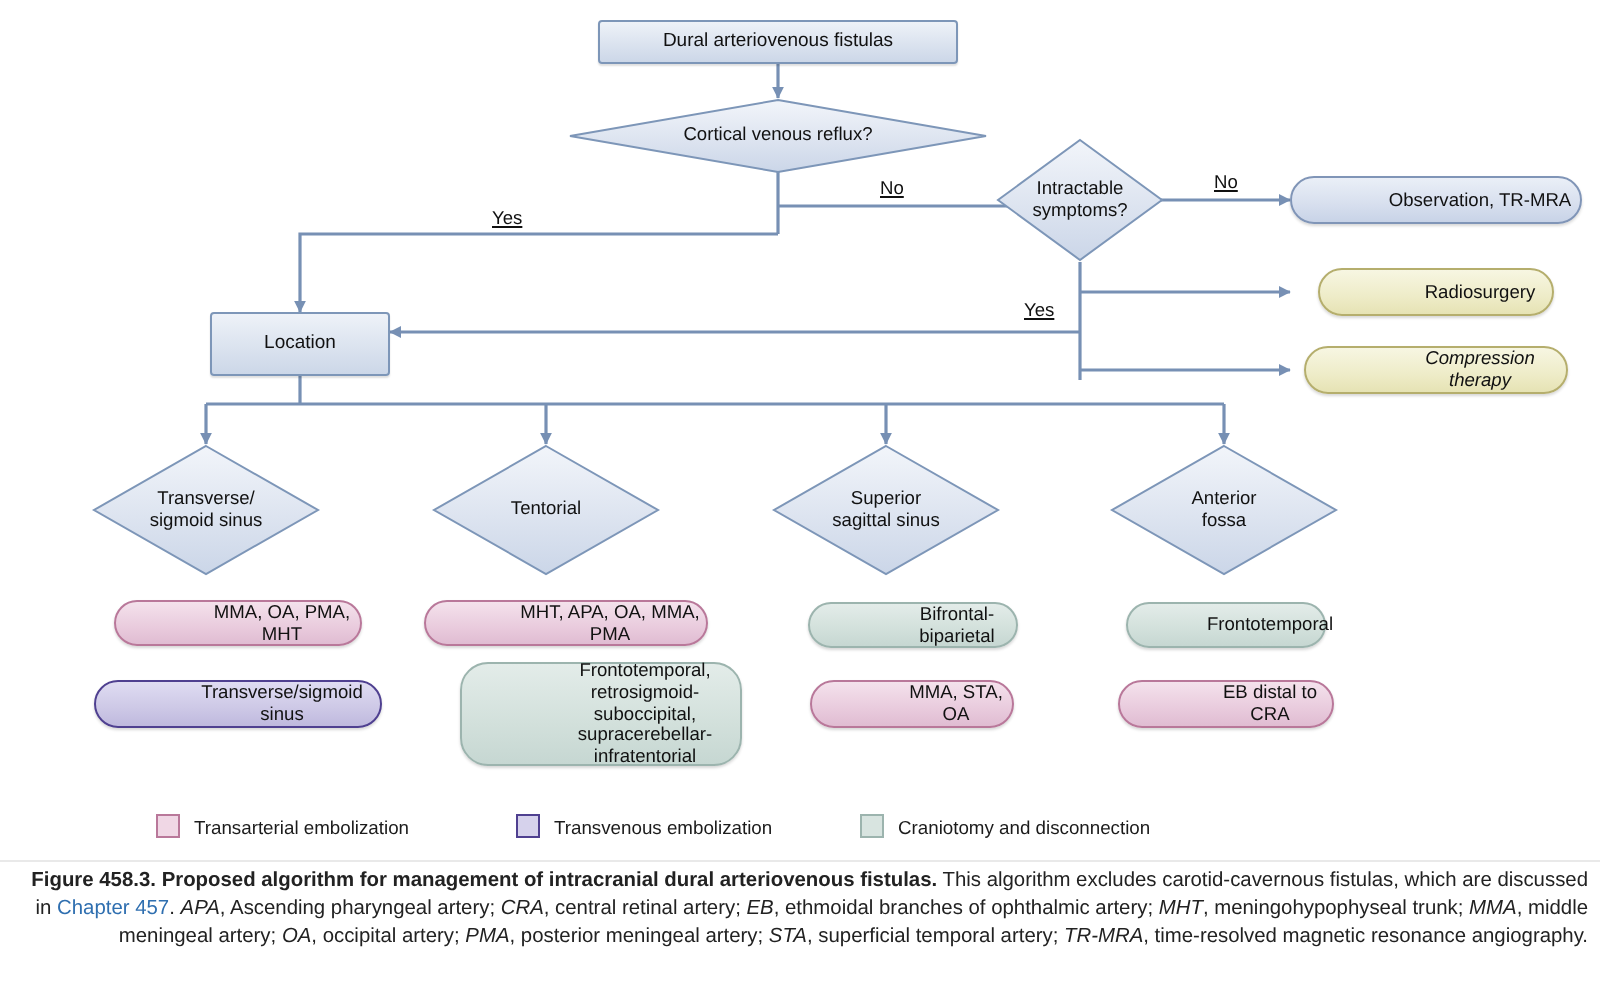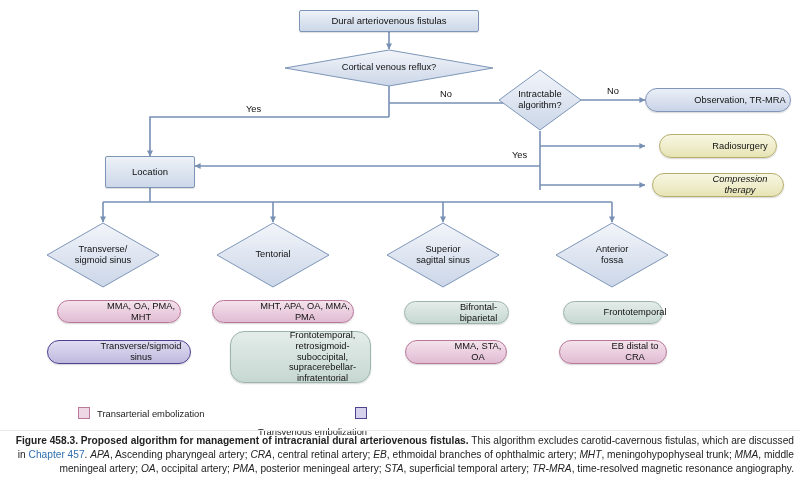--- a/index.html
+++ b/index.html
@@ -31,21 +31,21 @@
         background:linear-gradient(180deg,#f4e2ec 0%,#e9cbdd 60%,#e0bcd2 100%);color:#111;}
   .pill.purple{border:1px solid #4f4090;
         background:linear-gradient(180deg,#dfdcf2 0%,#cdc8e6 60%,#bfb9de 100%);color:#111;}
   .pill.green{border:1px solid #9cb4ae;
         background:linear-gradient(180deg,#e3ece9 0%,#d2e0db 60%,#c6d7d2 100%);color:#111;}
   .pill.rounded-rect{border-radius:14px;margin-left:16px;}
 
   
   #wires{position:absolute;left:0;top:0;width:800px;height:500px;pointer-events:none;}
 
-  .edge-label{position:absolute;font-size:9.3px;color:#111;white-space:nowrap;}
+  .edge-label{position:absolute;font-size:9.3px;color:#111;white-space:nowrap;text-decoration:underline;}
 
   
   #legend{position:absolute;left:0;top:402px;width:800px;height:26px;}
   .legend-item{position:absolute;display:flex;align-items:flex-end;gap:7px;
         font-size:9.4px;color:#1b1b1b;}
   .sw{width:12px;height:12px;box-sizing:border-box;}
   .sw.pink{border:1px solid #b9789a;background:#f0d7e5;}
   .sw.purple{border:1px solid #4f4090;background:#d6d2ec;}
   .sw.green{border:1px solid #9cb4ae;background:#d8e4e0;}
 
@@ -121,21 +121,21 @@
       <defs>
         <linearGradient id="dg2" x1="0" y1="0" x2="0" y2="1">
           <stop offset="0%" stop-color="#f2f5fa"></stop>
           <stop offset="55%" stop-color="#dde4f0"></stop>
           <stop offset="100%" stop-color="#cbd6e8"></stop>
         </linearGradient>
       </defs>
       <polygon points="42,1 83,31 42,61 1,31" fill="url(#dg2)" stroke="#7d96b8" stroke-width="1"></polygon>
     </svg>
     <div class="diamond-label" style="white-space:pre-line;">Intractable
-algorithm?</div>
+symptoms?</div>
   </div>
 
   <div class="node rect" style="left:105px;top:156px;width:90px;height:32px;">Location</div>
 
   <div class="node pill blue" style="left:645px;top:88px;width:146px;height:24px;">Observation, TR-MRA</div>
 
   <div class="node pill cream" style="left:659px;top:134px;width:118px;height:24px;">Radiosurgery</div>
 
   <div class="node pill cream" style="left:652px;top:173px;width:132px;height:24px;font-style:italic;">Compression therapy</div>
 
@@ -187,24 +187,28 @@
   <div class="edge-label" style="left:246px;top:104px;">Yes</div>
   <div class="edge-label" style="left:440px;top:89px;">No</div>
   <div class="edge-label" style="left:607px;top:86px;">No</div>
   <div class="edge-label" style="left:512px;top:150px;">Yes</div>
 
   <div id="legend">
     <div class="legend-item" style="left:78px;top:5px;">
       <span class="sw pink"></span>
       <span>Transarterial embolization</span>
     </div>
-    <div class="legend-item" style="left:258px;top:5px;flex-direction:column;">
+    <div class="legend-item" style="left:258px;top:5px;">
       <span class="sw purple"></span>
       <span>Transvenous embolization</span>
     </div>
+    <div class="legend-item" style="left:430px;top:5px;">
+      <span class="sw green"></span>
+      <span>Craniotomy and disconnection</span>
+    </div>
   </div>
 
   <div class="hairline"></div>
 
   <div id="caption">
     <b>Figure 458.3.</b><span> </span><b>Proposed algorithm for management of intracranial dural arteriovenous fistulas.</b><span>  </span><span>This algorithm excludes carotid-cavernous fistulas, which are discussed in </span><span class="chap">Chapter 457</span><span>. </span><i>APA</i><span>, Ascending pharyngeal artery; </span><i>CRA</i><span>, central retinal artery; </span><i>EB</i><span>, ethmoidal branches of ophthalmic artery; </span><i>MHT</i><span>, meningohypophyseal trunk; </span><i>MMA</i><span>, middle meningeal artery; </span><i>OA</i><span>, occipital artery; </span><i>PMA</i><span>, posterior meningeal artery; </span><i>STA</i><span>, superficial temporal artery; </span><i>TR-MRA</i><span>, time-resolved magnetic resonance angiography.</span>
   </div>
 
 </div>
 

